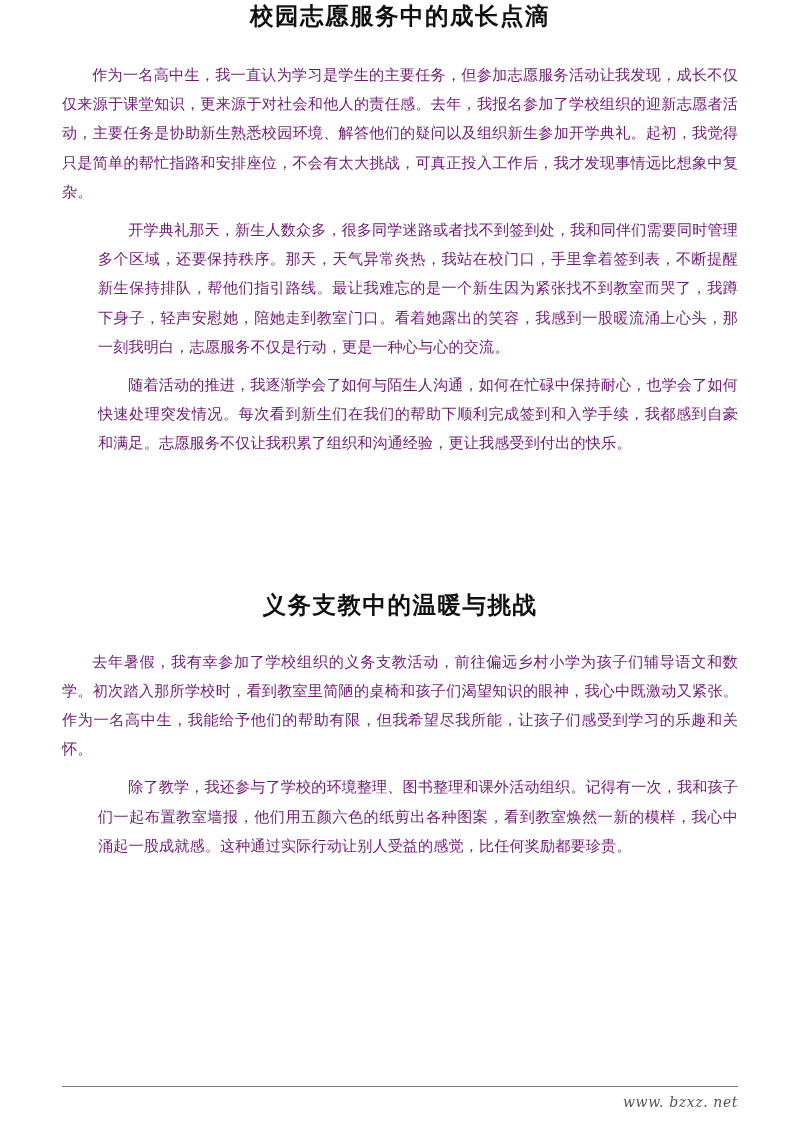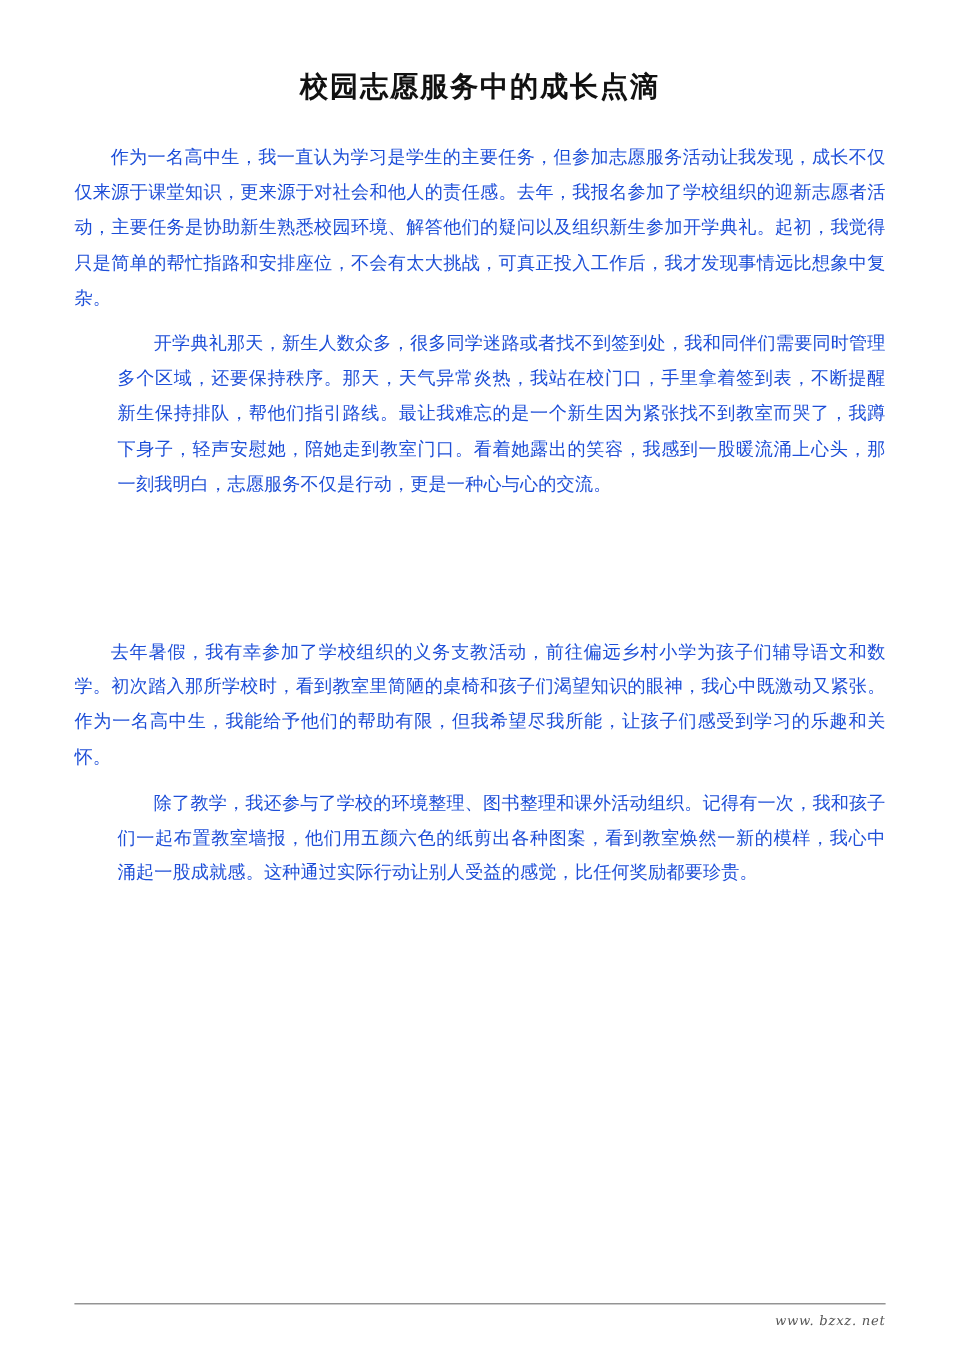--- a/index.html
+++ b/index.html
@@ -51,31 +51,31 @@
   .doc-title {
     text-align: center;
     font-family: "DejaVu Serif", "Liberation Serif", serif;
     font-weight: bold;
     font-size: 23.5px;
     letter-spacing: 1.5px;
     color: #111;
     margin: 0;
   }
 
-  .title-1 { padding-top: 56px; }
+  .title-1 { }
   .title-2 { padding-top: 46px; }
 
   .para {
     margin: 0;
     font-size: 15.1px;
     line-height: 29.2px;
     text-align: justify;
     text-justify: inter-ideograph;
     text-indent: 2em;
-    color: #1d4ed8;
+    color: #701a75;
     letter-spacing: 0.15px;
   }
 
   .para + .para { margin-top: 9px; margin-left: 36px; }
 
   .block-1 { margin-top: 29px; }
   .block-2 { margin-top: 27px; }
 
   .gap { height: 84px; }
 
@@ -88,43 +88,45 @@
     border-top: 1.3px solid #7a7a7a;
     z-index: 3;
   }
 
   .footer-text {
     position: absolute;
     right: 62px;
     top: 1094px;
     font-family: "DejaVu Serif", "Liberation Serif", serif;
     font-style: italic;
-    font-size: 11px;
+    font-size: 14px;
     letter-spacing: 0.6px;
     color: #555;
     z-index: 3;
   }
 </style>
 </head>
 <body>
 
 <div class="page">
 
 
   <div class="content">
 
     <h1 class="doc-title title-1">校园志愿服务中的成长点滴</h1>
 
     <div class="block-1">
       <p class="para">作为一名高中生，我一直认为学习是学生的主要任务，但参加志愿服务活动让我发现，成长不仅仅来源于课堂知识，更来源于对社会和他人的责任感。去年，我报名参加了学校组织的迎新志愿者活动，主要任务是协助新生熟悉校园环境、解答他们的疑问以及组织新生参加开学典礼。起初，我觉得只是简单的帮忙指路和安排座位，不会有太大挑战，可真正投入工作后，我才发现事情远比想象中复杂。</p>
       <p class="para">开学典礼那天，新生人数众多，很多同学迷路或者找不到签到处，我和同伴们需要同时管理多个区域，还要保持秩序。那天，天气异常炎热，我站在校门口，手里拿着签到表，不断提醒新生保持排队，帮他们指引路线。最让我难忘的是一个新生因为紧张找不到教室而哭了，我蹲下身子，轻声安慰她，陪她走到教室门口。看着她露出的笑容，我感到一股暖流涌上心头，那一刻我明白，志愿服务不仅是行动，更是一种心与心的交流。</p>
+      <p class="para">随着活动的推进，我逐渐学会了如何与陌生人沟通，如何在忙碌中保持耐心，也学会了如何快速处理突发情况。每次看到新生们在我们的帮助下顺利完成签到和入学手续，我都感到自豪和满足。志愿服务不仅让我积累了组织和沟通经验，更让我感受到付出的快乐。</p>
     </div>
 
     <div class="gap"></div>
 
+    <h1 class="doc-title title-2">义务支教中的温暖与挑战</h1>
 
     <div class="block-2">
       <p class="para">去年暑假，我有幸参加了学校组织的义务支教活动，前往偏远乡村小学为孩子们辅导语文和数学。初次踏入那所学校时，看到教室里简陋的桌椅和孩子们渴望知识的眼神，我心中既激动又紧张。作为一名高中生，我能给予他们的帮助有限，但我希望尽我所能，让孩子们感受到学习的乐趣和关怀。</p>
       <p class="para">除了教学，我还参与了学校的环境整理、图书整理和课外活动组织。记得有一次，我和孩子们一起布置教室墙报，他们用五颜六色的纸剪出各种图案，看到教室焕然一新的模样，我心中涌起一股成就感。这种通过实际行动让别人受益的感觉，比任何奖励都要珍贵。</p>
 
     </div>
 
   </div>
 
   <div class="footer-rule"></div>

